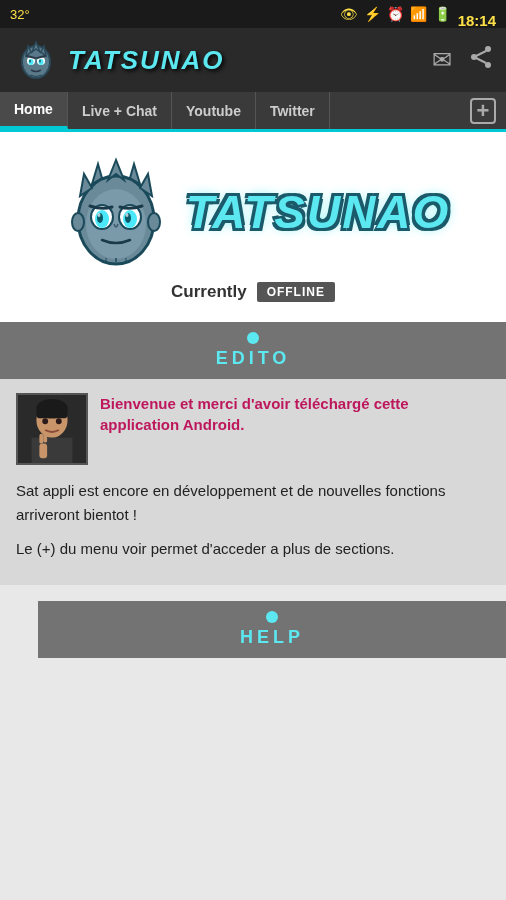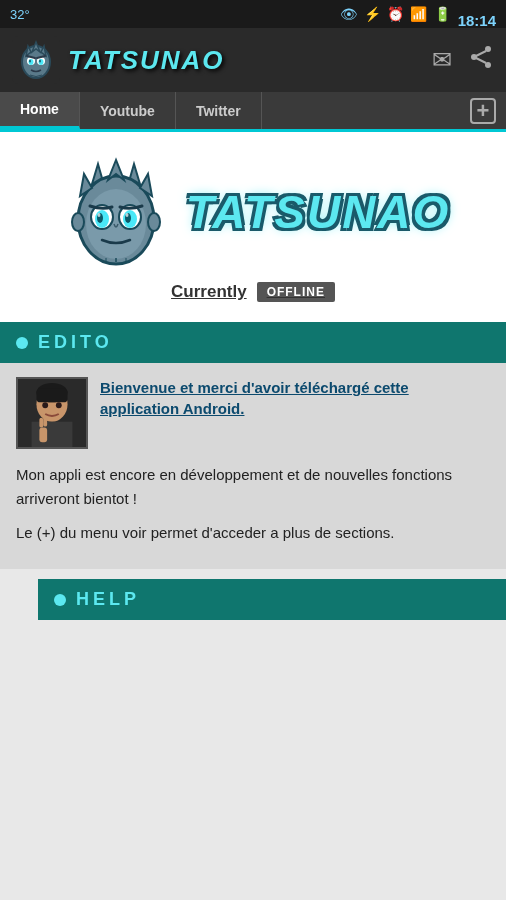--- a/index.html
+++ b/index.html
@@ -12,21 +12,21 @@
     }
 
     
     .status-bar {
       background: #1a1a1a;
       height: 28px;
       display: flex;
       align-items: center;
       justify-content: space-between;
       padding: 0 10px;
-      color: #7dd3fc;
+      color: #fde047;
       font-size: 13px;
     }
     .status-left { display: flex; align-items: center; gap: 4px; }
     .status-right { display: flex; align-items: center; gap: 6px; font-size: 14px; }
 
     
     .app-header {
       background: #2a2a2a;
       height: 64px;
       display: flex;
@@ -69,21 +69,21 @@
     
     .nav-tabs {
       background: #3a3a3a;
       display: flex;
       align-items: stretch;
       height: 40px;
       border-bottom: 3px solid #00c8d4;
       overflow: hidden;
     }
     .nav-tab {
-      padding: 0 20px;
+      padding: 0 14px;
       display: flex;
       align-items: center;
       font-size: 14px;
       font-weight: bold;
       color: #ccc;
       white-space: nowrap;
       cursor: pointer;
       border-right: 1px solid #555;
     }
     .nav-tab.active {
@@ -138,39 +138,39 @@
     }
 
     .status-line {
       display: flex;
       align-items: center;
       gap: 10px;
       margin-top: 10px;
       font-size: 17px;
       font-weight: bold;
       color: #333;
-      text-decoration: underline;
     }
     .offline-badge {
       background: #555;
       color: white;
       font-size: 12px;
       font-weight: bold;
       padding: 3px 10px;
       border-radius: 2px;
       letter-spacing: 1px;
     }
 
     
     .section-header {
-      background: #0f766e;
+      background: #737373;
       display: flex;
       align-items: center;
       padding: 10px 16px;
-      gap: 10px;
+      gap: 4px;
+      flex-direction: column;
     }
     .section-dot {
       width: 12px;
       height: 12px;
       border-radius: 50%;
       background: #5ce8f0;
       flex-shrink: 0;
     }
     .section-title {
       color: #5ce8f0;
@@ -196,36 +196,35 @@
       background: #888;
       border: 2px solid #555;
       overflow: hidden;
       display: flex;
       align-items: center;
       justify-content: center;
     }
     .featured-text {
       font-size: 15px;
       font-weight: bold;
-      color: #0c4a6e;
+      color: #be185d;
       line-height: 1.4;
-      text-decoration: underline;
     }
 
     .edito-body {
       font-size: 15px;
       color: #222;
       line-height: 1.6;
     }
     .edito-body p { margin-bottom: 10px; }
     .edito-body .signature { font-weight: bold; }
 
     
     .help-section {
-      margin-top: 10px;
+      margin-top: 16px;
       padding-left: 38px;
     }
   </style>
 </head>
 <body>
 
 <div class="status-bar">
   <div class="status-left">
     <span>32°</span>
   </div>
@@ -279,20 +278,23 @@
       </svg>
     </span>
   </div>
 </div>
 
 <div class="nav-tabs">
   <div class="nav-tab active">
     <span>Home</span>
   </div>
   <div class="nav-tab">
+    <span>Live + Chat</span>
+  </div>
+  <div class="nav-tab">
     <span>Youtube</span>
   </div>
   <div class="nav-tab">
     <span>Twitter</span>
   </div>
   <div class="nav-tab-plus">
     <span style="font-size:22px;font-weight:bold;border:2px solid #aaa;border-radius:4px;width:26px;height:26px;display:flex;align-items:center;justify-content:center;">+</span>
   </div>
 </div>
 
@@ -379,21 +381,21 @@
 
             <rect x="22" y="50" width="8" height="15" fill="#c8956a" rx="3"></rect>
             <line x1="24" y1="48" x2="24" y2="42" stroke="#c8956a" stroke-width="4" stroke-linecap="round"></line>
             <line x1="28" y1="47" x2="28" y2="41" stroke="#c8956a" stroke-width="4" stroke-linecap="round"></line>
           </svg>
         </div>
         <p class="featured-text">Bienvenue et merci d'avoir téléchargé cette application Android.</p>
       </div>
       <div class="edito-body">
         <p>
-          <span>Mon appli est encore en développement et de nouvelles fonctions arriveront bientot !</span>
+          <span>Sat appli est encore en développement et de nouvelles fonctions arriveront bientot !</span>
         </p>
         <p>
           <span>Le (+) du menu voir permet d'acceder a plus de sections.</span>
         </p>
       </div>
     </div>
   </div>
 
   <div class="help-section">
     <div class="section-header">

